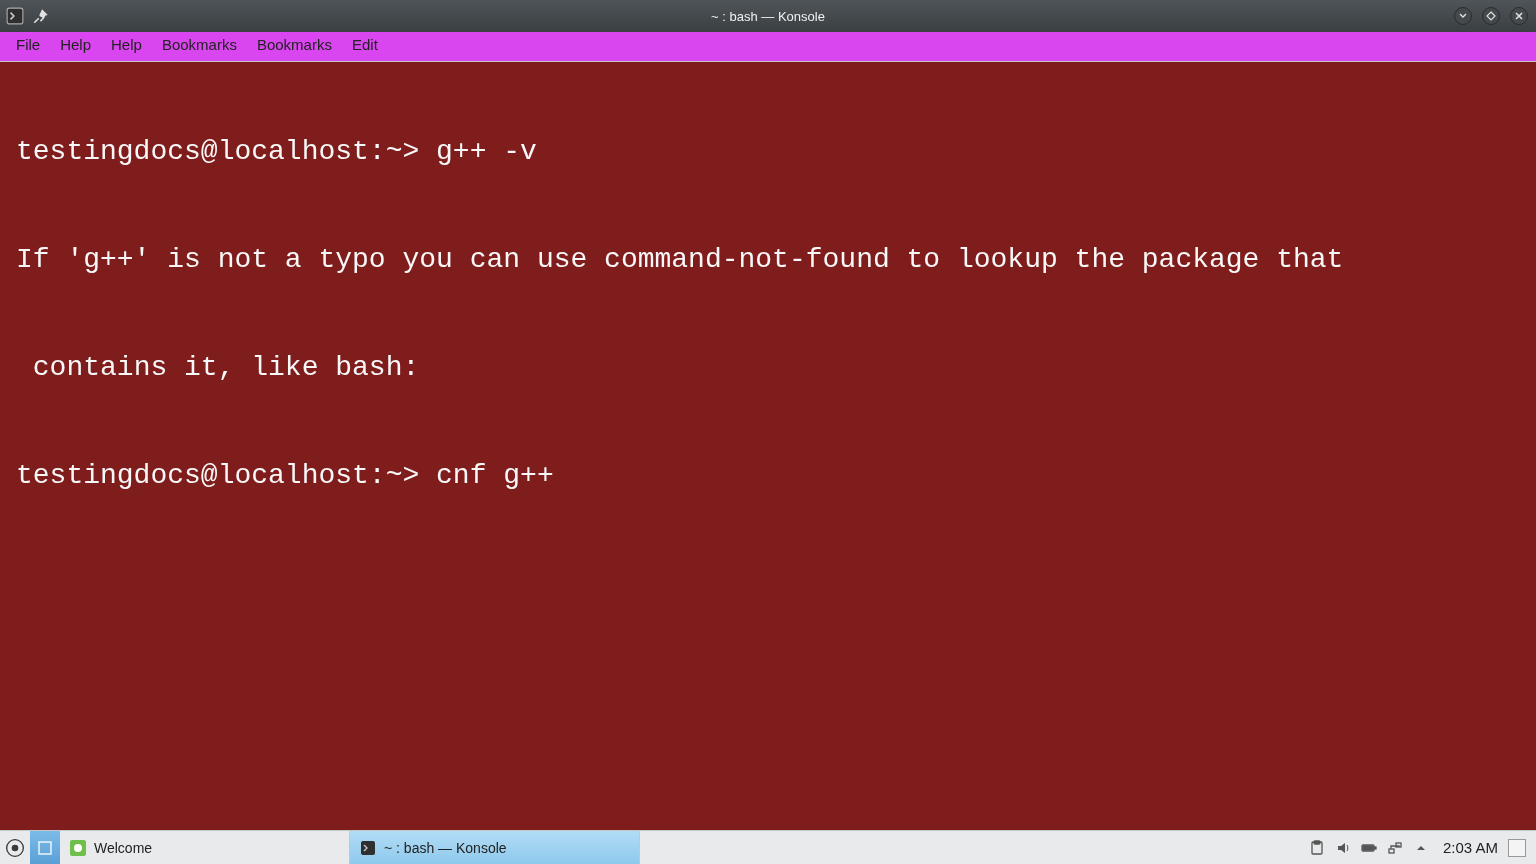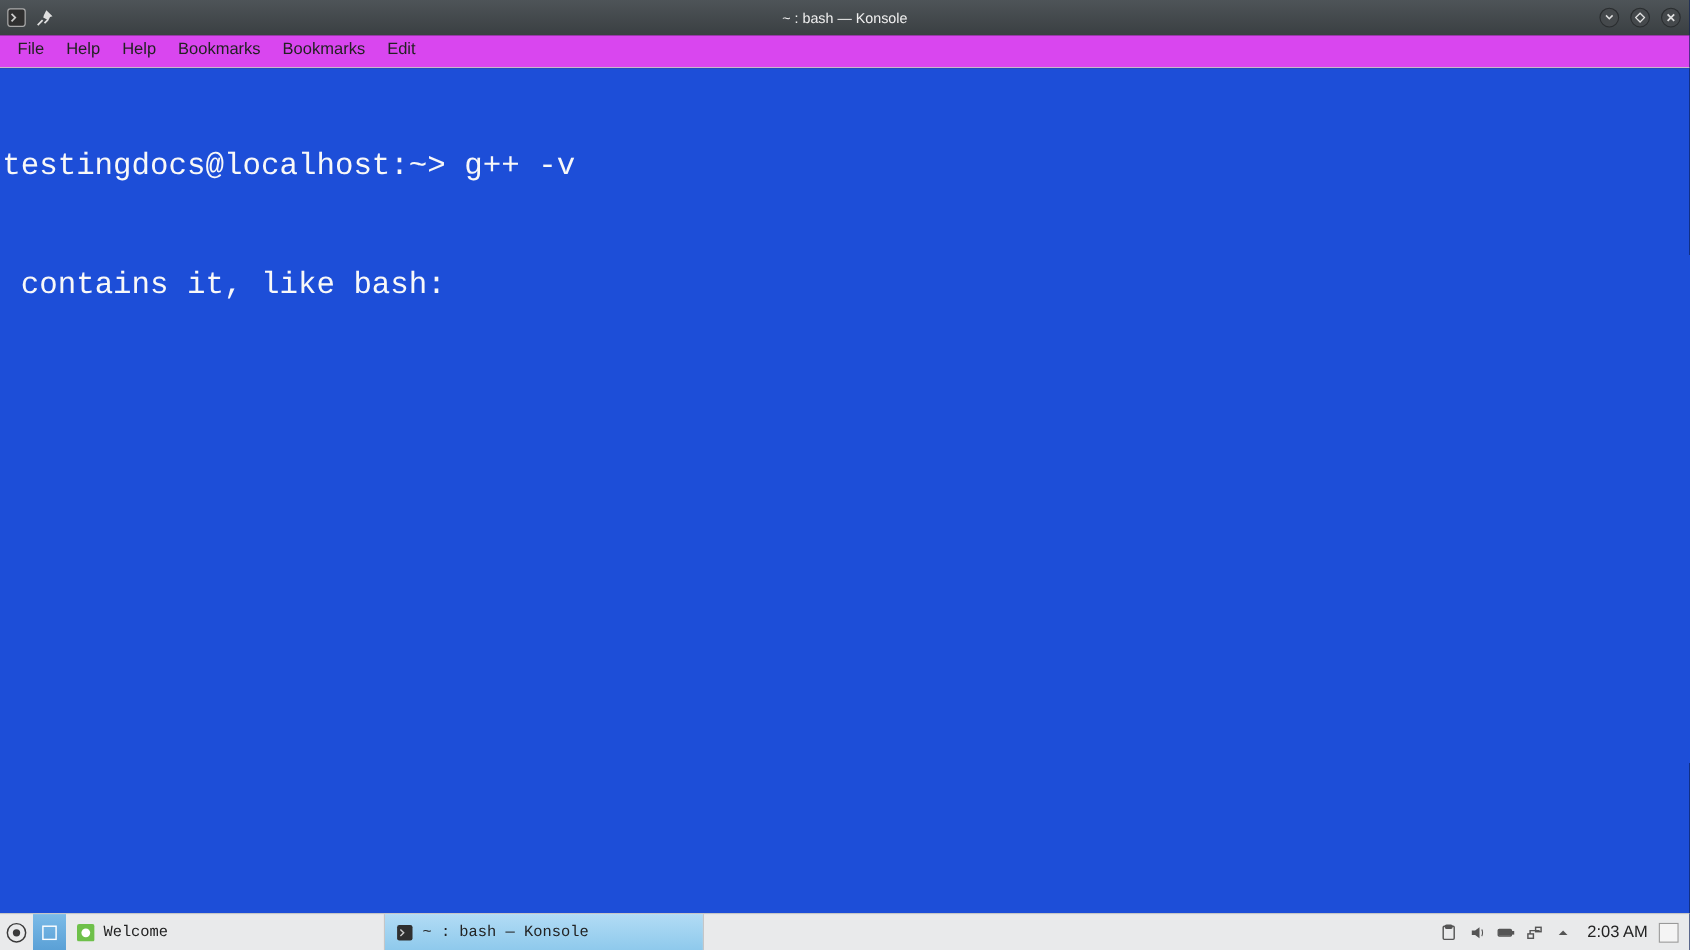--- a/index.html
+++ b/index.html
@@ -46,26 +46,26 @@
     font-size: 15px;
     color: #222;
   }
   .menubar .menu-item {
     padding: 4px 10px; cursor: pointer;
   }
 
   
   .terminal {
     flex: 1;
-    background: #1d4ed8;
+    background: #7f1d1d;
     color: #f8f8f8;
     font-family: "Liberation Mono","DejaVu Sans Mono",monospace;
     font-size: 28px;
     line-height: 36px;
-    padding: 0 2px;
+    padding: 0 16px;
     white-space: pre-wrap;
     overflow: hidden;
   }
   .term-line { white-space: pre-wrap; }
 
   
   .taskbar {
     height: 34px;
     background: #e9eaeb;
     border-top: 1px solid #c5c6c7;
@@ -77,21 +77,20 @@
   .start-btn {
     width: 30px; height: 100%; display: flex; align-items: center; justify-content: center;
     cursor: pointer;
   }
   .start-btn svg { width: 20px; height: 20px; }
   .task-divider { width: 30px; height: 100%; background: linear-gradient(to bottom,#7bbbe8,#5aa0d6); display:flex;align-items:center;justify-content:center; }
   .task-item {
     height: 100%; min-width: 290px; display: flex; align-items: center; gap: 8px;
     padding: 0 10px; border-right: 1px solid #c5c6c7;
     cursor: pointer;
-    font-family: Liberation Mono, monospace;
   }
   .task-item.active {
     background: linear-gradient(to bottom,#b2dcf5,#8ec9ec);
   }
   .task-item .task-icon {
     width: 16px; height: 16px; display:flex;align-items:center;justify-content:center;
   }
   .taskbar-right {
     margin-left: auto; display: flex; align-items: center; gap: 10px; padding: 0 10px; height:100%;
   }
@@ -142,21 +141,23 @@
   <div class="menu-item">File</div>
   <div class="menu-item">Help</div>
   <div class="menu-item">Help</div>
   <div class="menu-item">Bookmarks</div>
   <div class="menu-item">Bookmarks</div>
   <div class="menu-item">Edit</div>
 </div>
 
 <div class="terminal">
   <div class="term-line">testingdocs@localhost:~&gt; g++ -v</div>
+  <div class="term-line">If 'g++' is not a typo you can use command-not-found to lookup the package that</div>
   <div class="term-line"> contains it, like bash:</div>
+  <div class="term-line">testingdocs@localhost:~&gt; cnf g++</div>
   <div class="term-line">&nbsp;</div>
   
   
   
   
   
   
   
 </div>
 

